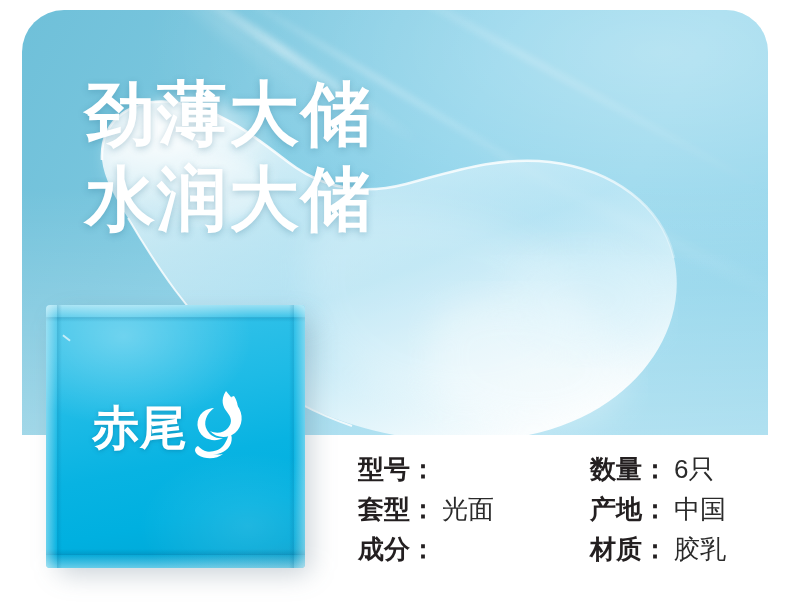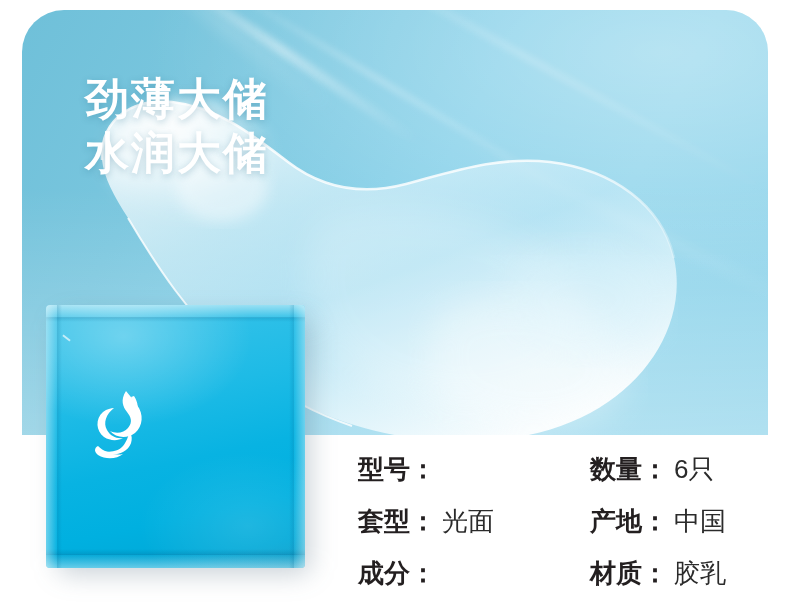--- a/index.html
+++ b/index.html
@@ -34,24 +34,25 @@
   .s4{left:300px;top:-70px;width:520px;height:7px;transform:rotate(29deg);opacity:.4;}
   .s5{left:430px;top:120px;width:420px;height:9px;transform:rotate(26deg);opacity:.3;filter:blur(6px);}
 
   
   .blob-wrap{position:absolute;left:0;top:0;width:746px;height:425px;}
   .blob-wrap svg{position:absolute;left:0;top:0;}
 
   
   .headline{
     position:absolute;left:63px;top:62px;z-index:6;
-    color:#ffffff;font-weight:bold;font-size:44px;line-height:1.22;
+    color:#ffffff;font-weight:bold;font-size:70px;line-height:1.22;
     letter-spacing:2px;
     text-shadow:0 2px 7px rgba(40,110,140,.30);
     white-space:nowrap;
+    font-family:Liberation Serif, serif;
   }
   .headline div{display:block;}
 
   
   .packet-shadow{
     position:absolute;left:58px;top:318px;width:252px;height:256px;
     background:rgba(60,90,110,.28);filter:blur(13px);border-radius:10px;z-index:7;
   }
   .packet{
     position:absolute;left:46px;top:305px;width:259px;height:263px;z-index:8;
@@ -102,21 +103,21 @@
     letter-spacing:1px;
     text-shadow:0 1px 4px rgba(0,90,130,.35);
     white-space:nowrap;
   }
   .brand-mark{width:58px;height:74px;margin-left:-2px;margin-top:-4px;}
 
   
   .specs{
     position:absolute;left:358px;top:452px;width:420px;z-index:9;
     display:grid;grid-template-columns:232px 188px;
-    row-gap:12px;
+    row-gap:0;
   }
   .spec-cell{display:flex;align-items:baseline;height:40px;white-space:nowrap;}
   .spec-label{
     font-size:26px;font-weight:bold;color:#231f20;letter-spacing:0px;
   }
   .spec-colon{font-size:26px;font-weight:bold;color:#231f20;margin-right:6px;}
   .spec-value{
     font-size:26px;font-weight:normal;color:#2b2b2b;
   }
 </style>
@@ -209,20 +210,21 @@
     <div class="seal seal-top2"></div>
     <div class="seal seal-bot"></div>
     <div class="seal seal-bot2"></div>
     <div class="seal seal-left"></div>
     <div class="seal seal-left2"></div>
     <div class="seal seal-right"></div>
     <div class="seal seal-right2"></div>
     <div class="pk-notch"></div>
 
     <div class="brand">
+      <span class="brand-name">赤尾</span>
       <span class="brand-mark">
         <svg width="58" height="74" viewBox="0 0 58 74" xmlns="http://www.w3.org/2000/svg">
           <g fill="#ffffff">
             <path d="M36 3 C30 12, 33 19, 37 24 C41 29, 43 34, 38 40
                      C34 45, 26 46, 20 43 C26 50, 37 51, 45 45
                      C53 38, 54 26, 47 17 C43 11, 39 7, 36 3 Z"></path>
             <path d="M24 20 C16 26, 13 35, 17 42 C20 48, 27 51, 33 50
                      C28 53, 20 53, 14 49 C6 43, 5 31, 13 24 C17 21, 21 20, 24 20 Z"></path>
             <path d="M40 44 C44 51, 41 60, 33 64 C26 68, 16 67, 10 62
                      C18 65, 28 64, 33 58 C37 53, 38 48, 40 44 Z"></path>

